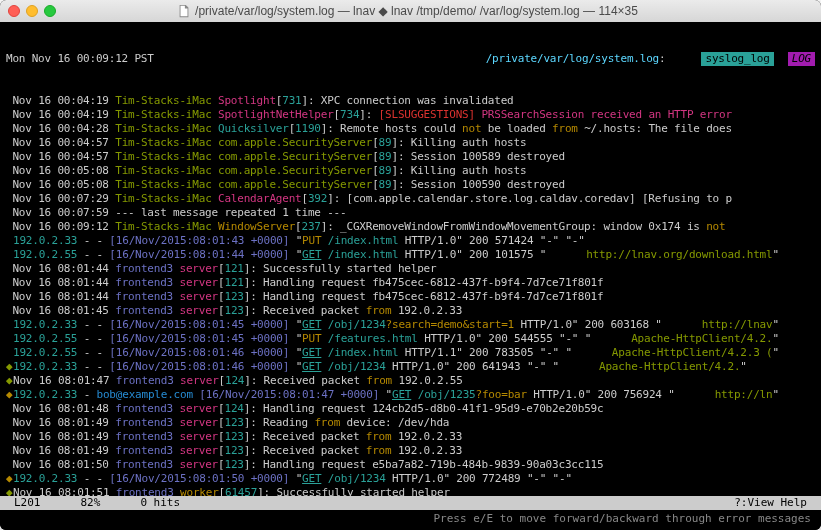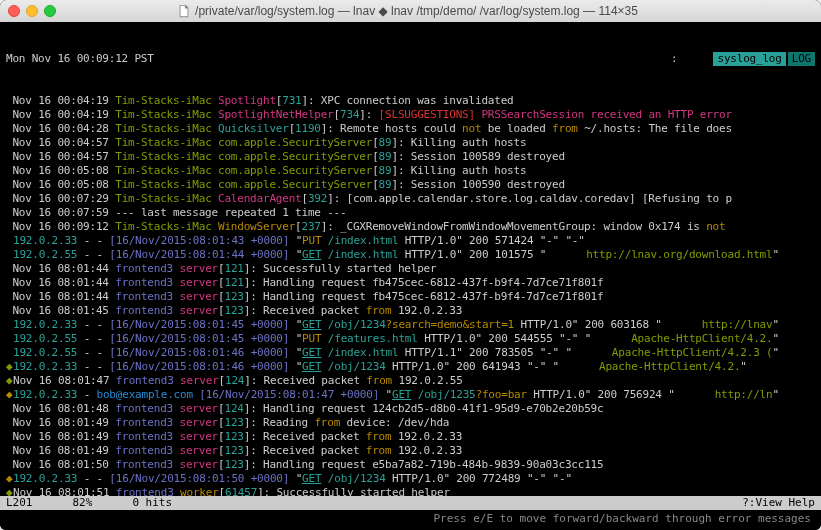--- a/index.html
+++ b/index.html
@@ -10,38 +10,38 @@
   .dot.red { background:#ff5f56; border:1px solid #e0443e; }
   .dot.yellow { background:#ffbd2e; border:1px solid #dea123; }
   .dot.green { background:#27c93f; border:1px solid #1aab29; }
   .title { flex:1; text-align:center; margin-left:-60px; font-family:-apple-system,sans-serif; }
   .title-icon { display:inline-block; width:14px; height:14px; vertical-align:middle; margin-right:4px; }
   .term { flex:1; overflow:hidden; padding:2px 6px 16px 6px; white-space:pre; letter-spacing:-0.2px; }
   .headerline { display:flex; }
   .hl-left { flex:1; }
   .hl-path { color:#5cd7ff; }
   .hl-box1 { background:#2aa198; color:#000; padding:0 4px;margin-left:36px; }
-  .hl-box2 { background:#0f766e; color:#000; padding:0 4px; margin-left:2px; }
+  .hl-box2 { background:#a21caf; color:#000; padding:0 4px; margin-left:14px;font-style:italic; }
   .line { display:block; }
   .host { color:#859900; }
   .proc { color:#b58900; }
   .proc-mag { color:#d33682; }
   .proc-cyan { color:#2aa198; }
   .pid { color:#2aa198; }
   .addr { color:#2aa198; }
   .ts { color:#6c71c4; }
   .kw { color:#b58900; }
   .note { color:#d33682; }
   .err { color:#dc322f; }
   .method-put { color:#b58900;margin-top:24px; }
   .method-get { color:#2aa198;text-decoration:underline; }
   .url { color:#859900;margin-left:40px; }
   .qs { color:#b58900; }
   .email { color:#268bd2; }
-  .statusbar { background:#ccc; color:#000; display:flex; padding:0 6px; height:14px; }
+  .statusbar { background:#ccc; color:#000; display:flex; padding:0 14px; height:14px; }
   .sb-seg { margin-right:40px; }
   .sb-right { margin-left:auto; }
   .helpbar { background:#000; color:#888; text-align:right; padding:2px 10px 4px; }
   .diamond { display:inline-block; width:7px; }
   .di-y { color:#b58900; }
   .di-g { color:#859900; }
 </style>
 </head>
 <body>
 
@@ -54,21 +54,21 @@
       <svg class="title-icon" viewBox="0 0 16 16">
           <path fill="#888" d="M3 1h7l3 3v11H3z"></path>
           <path fill="#fff" d="M4 2h5v3h3v9H4z"></path>
         </svg><span>/private/var/log/system.log — lnav ◆ lnav /tmp/demo/ /var/log/system.log — 114×35</span>
     </div>
   </div>
 
   <div class="term">
     <div class="headerline">
       <span class="hl-left"><span>Mon Nov 16 00:09:12 PST</span></span>
-      <span>:</span>
+      <span class="hl-path">/private/var/log/system.log</span><span>:</span>
       <span class="hl-box1">syslog_log</span>
       <span class="hl-box2">LOG</span>
     </div>
     <div id="lines"><div class="line"> <span>Nov 16 00:04:19</span> <span class="host">Tim-Stacks-iMac</span> <span class="proc-mag">Spotlight</span>[<span class="pid">731</span>]<span>: XPC connection was invalidated</span></div><div class="line"> <span>Nov 16 00:04:19</span> <span class="host">Tim-Stacks-iMac</span> <span class="proc-mag">SpotlightNetHelper</span>[<span class="pid">734</span>]: <span class="err">[SLSUGGESTIONS]</span> <span class="note">PRSSearchSession received an HTTP error</span></div><div class="line"> <span>Nov 16 00:04:28</span> <span class="host">Tim-Stacks-iMac</span> <span class="proc-cyan">Quicksilver</span>[<span class="pid">1190</span>]: Remote hosts could <span class="kw">not</span> be loaded <span class="kw">from</span> ~/.hosts: The file does</div><div class="line"> <span>Nov 16 00:04:57</span> <span class="host">Tim-Stacks-iMac</span> <span class="host">com.apple.SecurityServer</span>[<span class="pid">89</span>]<span>: Killing auth hosts</span></div><div class="line"> <span>Nov 16 00:04:57</span> <span class="host">Tim-Stacks-iMac</span> <span class="host">com.apple.SecurityServer</span>[<span class="pid">89</span>]<span>: Session 100589 destroyed</span></div><div class="line"> <span>Nov 16 00:05:08</span> <span class="host">Tim-Stacks-iMac</span> <span class="host">com.apple.SecurityServer</span>[<span class="pid">89</span>]<span>: Killing auth hosts</span></div><div class="line"> <span>Nov 16 00:05:08</span> <span class="host">Tim-Stacks-iMac</span> <span class="host">com.apple.SecurityServer</span>[<span class="pid">89</span>]<span>: Session 100590 destroyed</span></div><div class="line"> <span>Nov 16 00:07:29</span> <span class="host">Tim-Stacks-iMac</span> <span class="proc-mag">CalendarAgent</span>[<span class="pid">392</span>]<span>: [com.apple.calendar.store.log.caldav.coredav] [Refusing to p</span></div><div class="line"> <span>Nov 16 00:07:59</span> --- last message repeated 1 time ---</div><div class="line"> <span>Nov 16 00:09:12</span> <span class="host">Tim-Stacks-iMac</span> <span class="proc">WindowServer</span>[<span class="pid">237</span>]: _CGXRemoveWindowFromWindowMovementGroup: window 0x174 is <span class="kw">not</span></div><div class="line"><span class="diamond "> </span><span class="addr">192.0.2.33</span><span> - - </span><span class="ts">[16/Nov/2015:08:01:43 +0000]</span> "<span class="method-put">PUT</span> <span class="addr">/index.html</span><span> HTTP/1.0</span>" 200 571424 "-" "-"</div><div class="line"><span class="diamond "> </span><span class="addr">192.0.2.55</span><span> - - </span><span class="ts">[16/Nov/2015:08:01:44 +0000]</span> "<span class="method-get">GET</span> <span class="addr">/index.html</span><span> HTTP/1.0</span>" 200 101575 "<span class="url">http://lnav.org/download.html</span>"</div><div class="line"> <span>Nov 16 08:01:44</span> <span class="ts">frontend3</span> <span class="note">server</span>[<span class="pid">121</span>]<span>: Successfully started helper</span></div><div class="line"> <span>Nov 16 08:01:44</span> <span class="ts">frontend3</span> <span class="note">server</span>[<span class="pid">121</span>]<span>: Handling request fb475cec-6812-437f-b9f4-7d7ce71f801f</span></div><div class="line"> <span>Nov 16 08:01:44</span> <span class="ts">frontend3</span> <span class="note">server</span>[<span class="pid">123</span>]<span>: Handling request fb475cec-6812-437f-b9f4-7d7ce71f801f</span></div><div class="line"> <span>Nov 16 08:01:45</span> <span class="ts">frontend3</span> <span class="note">server</span>[<span class="pid">123</span>]: Received packet <span class="kw">from</span> 192.0.2.33</div><div class="line"><span class="diamond "> </span><span class="addr">192.0.2.33</span><span> - - </span><span class="ts">[16/Nov/2015:08:01:45 +0000]</span> "<span class="method-get">GET</span> <span class="addr">/obj/1234</span><span class="qs">?search=demo&amp;start=1</span><span> HTTP/1.0</span>" 200 603168 "<span class="url">http://lnav</span>"</div><div class="line"><span class="diamond "> </span><span class="addr">192.0.2.55</span><span> - - </span><span class="ts">[16/Nov/2015:08:01:45 +0000]</span> "<span class="method-put">PUT</span> <span class="addr">/features.html</span><span> HTTP/1.0</span>" 200 544555 "-" "<span class="url">Apache-HttpClient/4.2.</span>"</div><div class="line"><span class="diamond "> </span><span class="addr">192.0.2.55</span><span> - - </span><span class="ts">[16/Nov/2015:08:01:46 +0000]</span> "<span class="method-get">GET</span> <span class="addr">/index.html</span><span> HTTP/1.1</span>" 200 783505 "-" "<span class="url">Apache-HttpClient/4.2.3 (</span>"</div><div class="line"><span class="diamond di-g">◆</span><span class="addr">192.0.2.33</span><span> - - </span><span class="ts">[16/Nov/2015:08:01:46 +0000]</span> "<span class="method-get">GET</span> <span class="addr">/obj/1234</span><span> HTTP/1.0</span>" 200 641943 "-" "<span class="url">Apache-HttpClient/4.2.</span>"</div><div class="line"><span class="diamond di-g">◆</span><span>Nov 16 08:01:47</span> <span class="ts">frontend3</span> <span class="note">server</span>[<span class="pid">124</span>]: Received packet <span class="kw">from</span> 192.0.2.55</div><div class="line"><span class="diamond di-y">◆</span><span class="addr">192.0.2.33</span><span> - </span><span class="email">bob@example.com</span><span class="ts"> [16/Nov/2015:08:01:47 +0000]</span> "<span class="method-get">GET</span> <span class="addr">/obj/1235</span><span class="qs">?foo=bar</span><span> HTTP/1.0</span>" 200 756924 "<span class="url">http://ln</span>"</div><div class="line"> <span>Nov 16 08:01:48</span> <span class="ts">frontend3</span> <span class="note">server</span>[<span class="pid">124</span>]<span>: Handling request 124cb2d5-d8b0-41f1-95d9-e70b2e20b59c</span></div><div class="line"> <span>Nov 16 08:01:49</span> <span class="ts">frontend3</span> <span class="note">server</span>[<span class="pid">123</span>]: Reading <span class="kw">from</span> device: /dev/hda</div><div class="line"> <span>Nov 16 08:01:49</span> <span class="ts">frontend3</span> <span class="note">server</span>[<span class="pid">123</span>]: Received packet <span class="kw">from</span> 192.0.2.33</div><div class="line"> <span>Nov 16 08:01:49</span> <span class="ts">frontend3</span> <span class="note">server</span>[<span class="pid">123</span>]: Received packet <span class="kw">from</span> 192.0.2.33</div><div class="line"> <span>Nov 16 08:01:50</span> <span class="ts">frontend3</span> <span class="note">server</span>[<span class="pid">123</span>]<span>: Handling request e5ba7a82-719b-484b-9839-90a03c3cc115</span></div><div class="line"><span class="diamond di-y">◆</span><span class="addr">192.0.2.33</span><span> - - </span><span class="ts">[16/Nov/2015:08:01:50 +0000]</span> "<span class="method-get">GET</span> <span class="addr">/obj/1234</span><span> HTTP/1.0</span>" 200 772489 "-" "-"</div><div class="line"><span class="diamond di-g">◆</span><span>Nov 16 08:01:51</span> <span class="ts">frontend3</span> <span class="proc">worker</span>[<span class="pid">61457</span>]<span>: Successfully started helper</span></div></div>
   </div>
 
   <div class="statusbar">
     <span class="sb-seg">L201</span>
     <span class="sb-seg">82%</span>
     <span class="sb-seg">0 hits</span>

